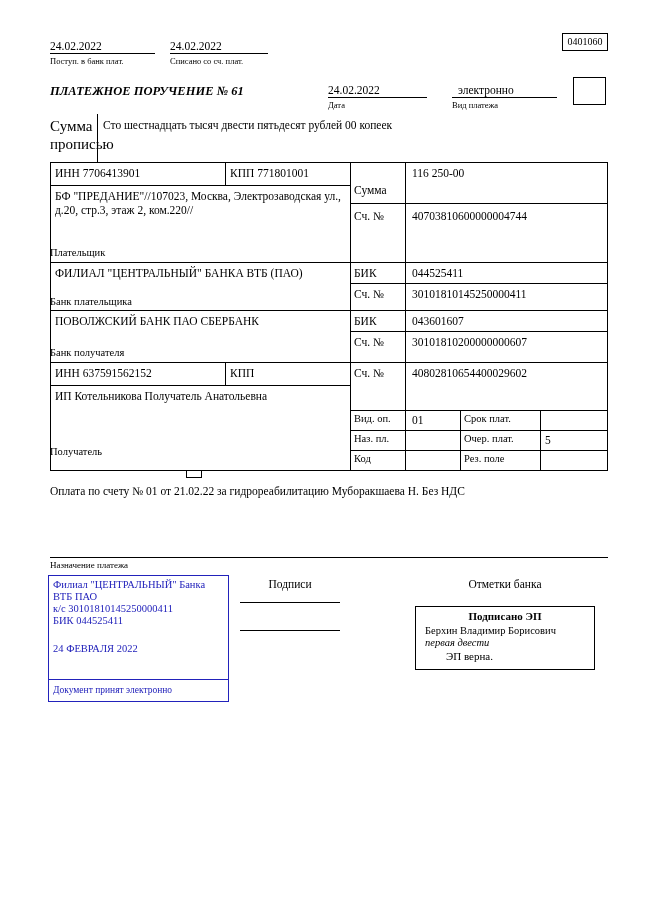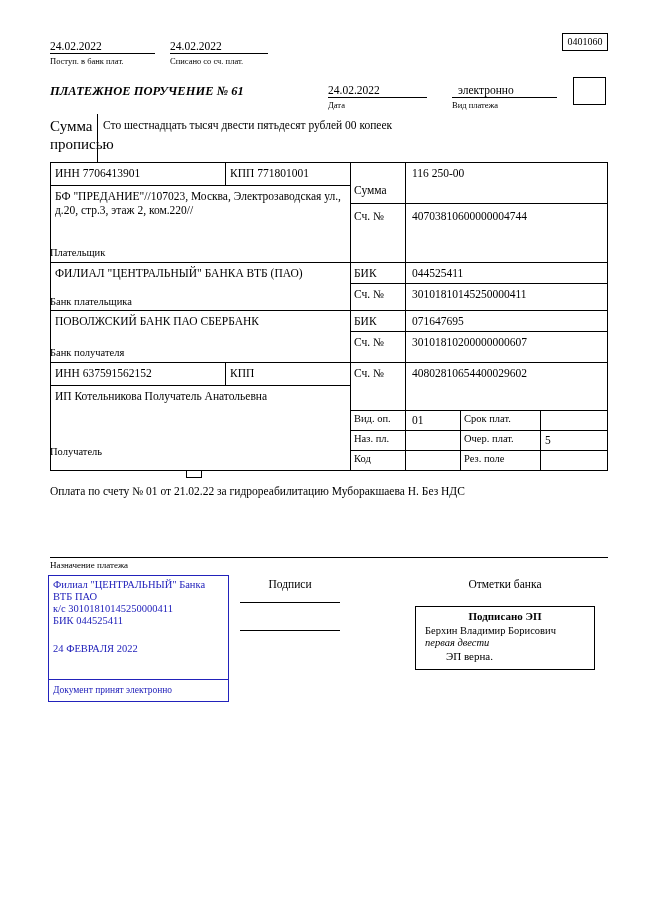--- a/index.html
+++ b/index.html
@@ -96,21 +96,21 @@
 
   <div class="t" style="left:55px;top:266px;">ФИЛИАЛ "ЦЕНТРАЛЬНЫЙ" БАНКА ВТБ (ПАО)</div>
   <div class="t" style="left:354px;top:266px;">БИК</div>
   <div class="t" style="left:412px;top:266px;">044525411</div>
   <div class="t" style="left:354px;top:287px;">Сч. №</div>
   <div class="t" style="left:412px;top:287px;">30101810145250000411</div>
   <div class="t sec" style="left:50px;top:296px;">Банк плательщика</div>
 
   <div class="t" style="left:55px;top:314px;">ПОВОЛЖСКИЙ БАНК ПАО СБЕРБАНК</div>
   <div class="t" style="left:354px;top:314px;">БИК</div>
-  <div class="t" style="left:412px;top:314px;">071647695</div>
+  <div class="t" style="left:412px;top:314px;">043601607</div>
   <div class="t" style="left:354px;top:335px;">Сч. №</div>
   <div class="t" style="left:412px;top:335px;">30101810200000000607</div>
   <div class="t sec" style="left:50px;top:347px;">Банк получателя</div>
 
   <div class="t" style="left:55px;top:366px;">ИНН 637591562152</div>
   <div class="t" style="left:230px;top:366px;">КПП</div>
   <div class="t" style="left:354px;top:366px;">Сч. №</div>
   <div class="t" style="left:412px;top:366px;">40802810654400029602</div>
   <div class="t" style="left:55px;top:389px;width:292px;">ИП Котельникова Получатель Анатольевна</div>
   <div class="t sec" style="left:50px;top:446px;">Получатель</div>

